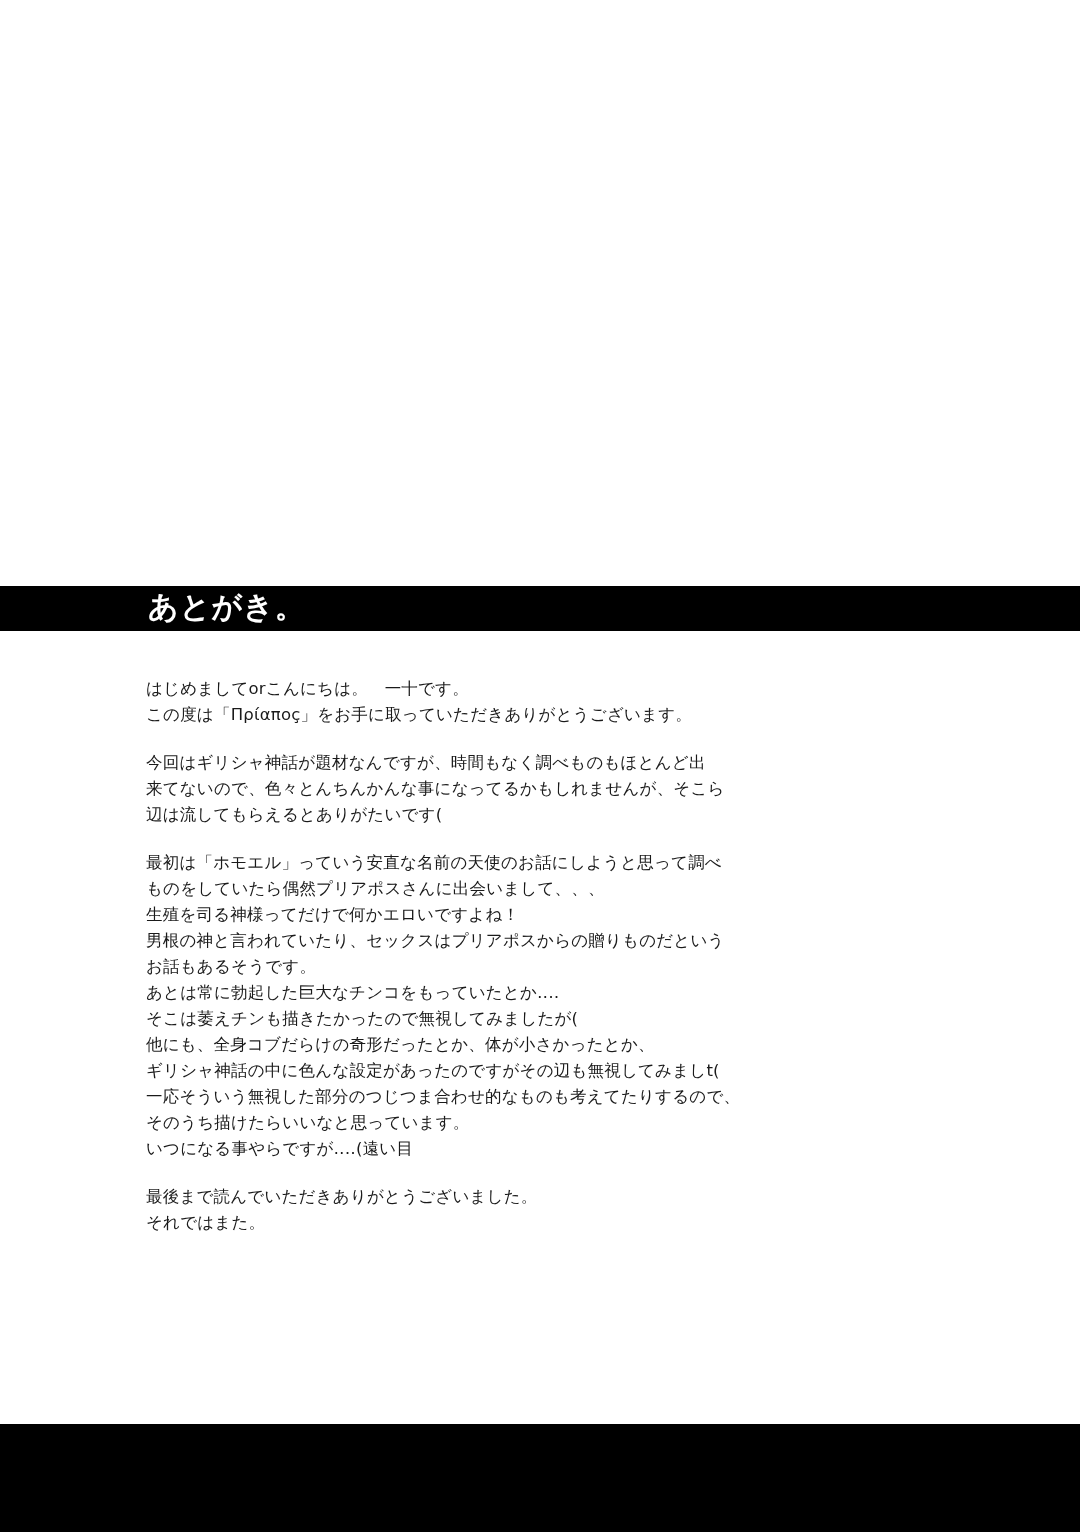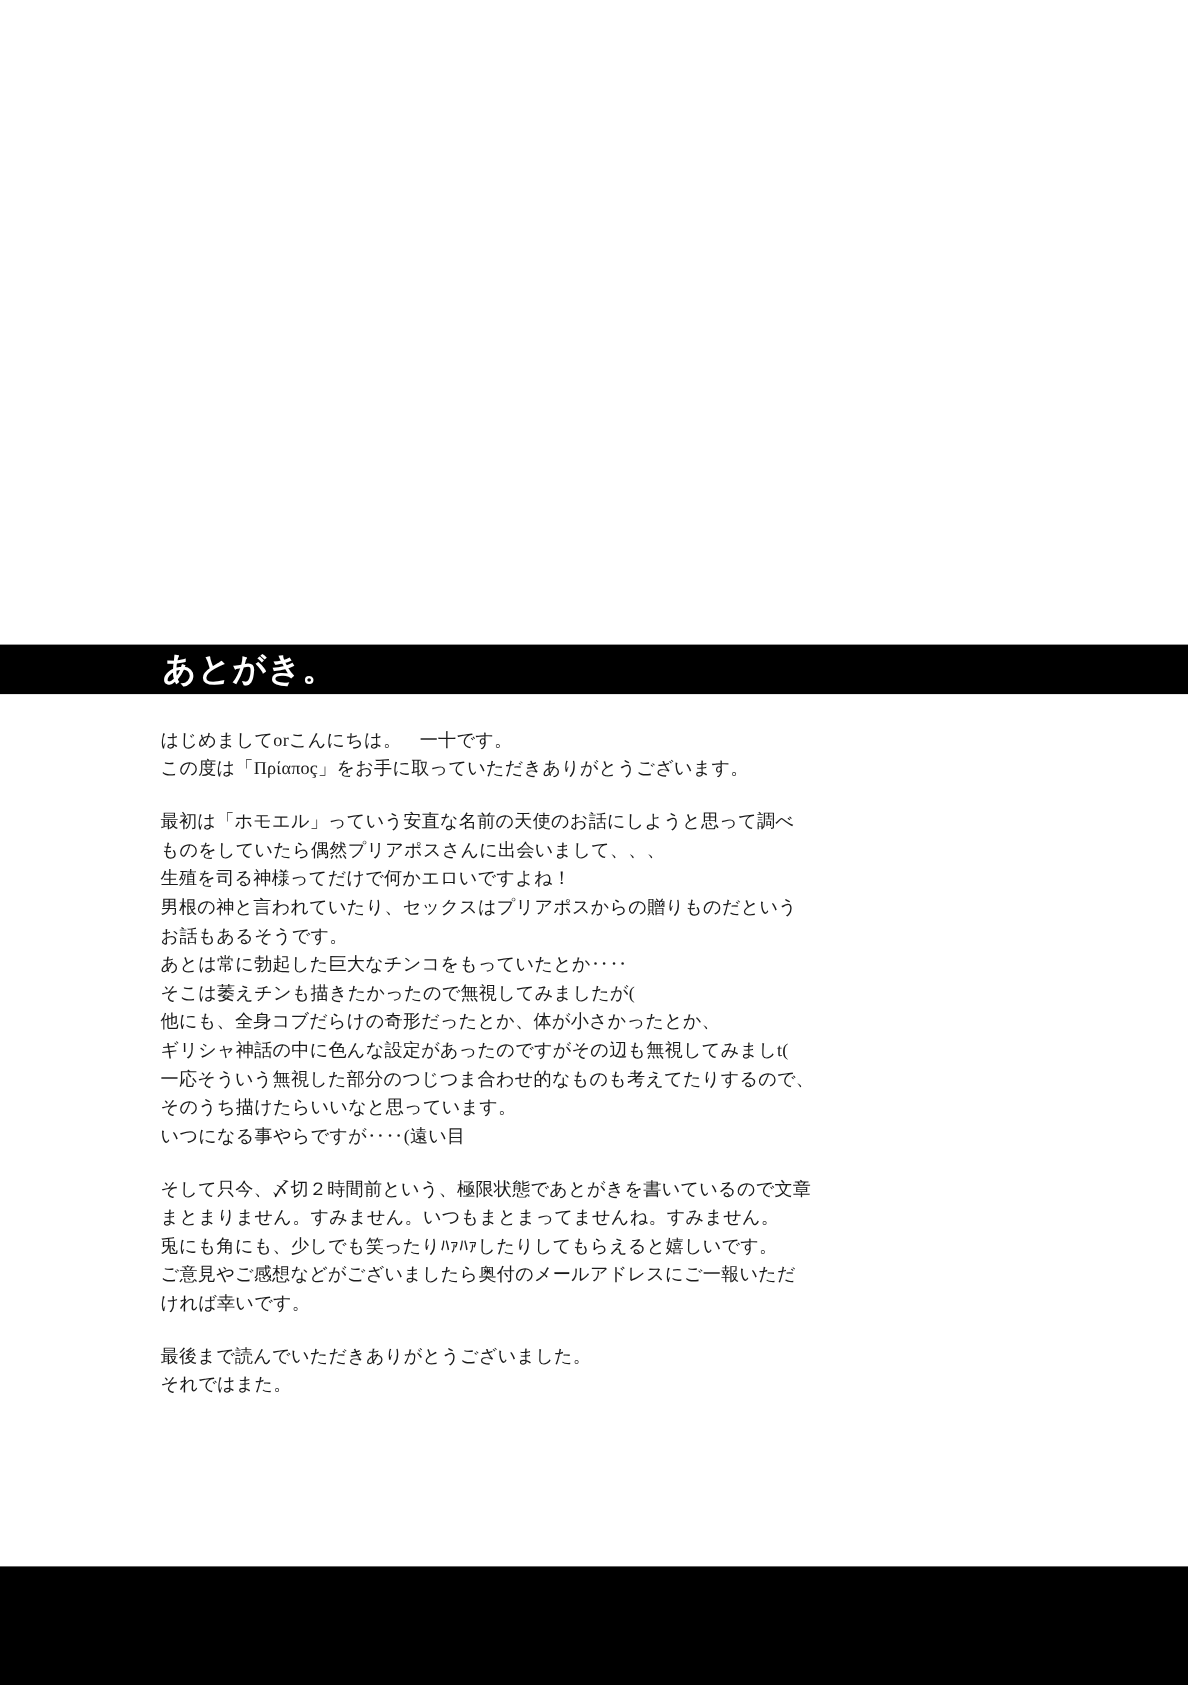--- a/index.html
+++ b/index.html
@@ -33,21 +33,21 @@
     top: 586px;
     width: 1080px;
     height: 45px;
     background: #000000;
   }
   .banner-title {
     position: absolute;
     left: 148px;
     top: 592px;
     color: #ffffff;
-    font-family: Liberation Sans, sans-serif;
+    font-family: Liberation Mono, monospace;
     font-size: 30px;
     font-weight: bold;
     letter-spacing: 1px;
     line-height: 34px;
     white-space: nowrap;
   }
   
   .bottom-bar {
     position: absolute;
     left: 0;
@@ -62,57 +62,54 @@
     left: 146px;
     top: 660px;
     width: 740px;
     color: #1a1a1a;
     font-family: "DejaVu Sans", sans-serif;
     font-size: 16.5px;
     line-height: 26px;
     letter-spacing: 0.2px;
   }
   .para {
-    margin: 0 0 22px 0;
+    margin: 16px 0 22px 0;
     white-space: pre-wrap;
-    font-family: Liberation Serif, serif;
   }
   .para:last-child {
     margin-bottom: 0;
   }
 </style>
 </head>
 <body>
 
 <div class="page">
 
   <div class="top-blank"></div>
 
   <div class="banner"></div>
   <div class="banner-title">あとがき。</div>
 
   <div class="afterword">
     <p class="para">はじめましてorこんにちは。　一十です。
 この度は「Πρίαποç」をお手に取っていただきありがとうございます。</p>
+    <p class="para">今回はギリシャ神話が題材なんですが、時間もなく調べものもほとんど出
+来てないので、色々とんちんかんな事になってるかもしれませんが、そこら
+辺は流してもらえるとありがたいです(</p>
     <p class="para">最初は「ホモエル」っていう安直な名前の天使のお話にしようと思って調べ
 ものをしていたら偶然プリアポスさんに出会いまして、、、
 生殖を司る神様ってだけで何かエロいですよね！
 男根の神と言われていたり、セックスはプリアポスからの贈りものだという
 お話もあるそうです。
 あとは常に勃起した巨大なチンコをもっていたとか‥‥
 そこは萎えチンも描きたかったので無視してみましたが(
 他にも、全身コブだらけの奇形だったとか、体が小さかったとか、
 ギリシャ神話の中に色んな設定があったのですがその辺も無視してみましt(
 一応そういう無視した部分のつじつま合わせ的なものも考えてたりするので、
 そのうち描けたらいいなと思っています。
 いつになる事やらですが‥‥(遠い目</p>
-    <p class="para">そして只今、〆切２時間前という、極限状態であとがきを書いているので文章
-まとまりません。すみません。いつもまとまってませんね。すみません。
-兎にも角にも、少しでも笑ったりﾊｧﾊｧしたりしてもらえると嬉しいです。
-ご意見やご感想などがございましたら奥付のメールアドレスにご一報いただ
-ければ幸いです。</p>
     <p class="para">最後まで読んでいただきありがとうございました。
 それではまた。</p>
   </div>
 
   <div class="bottom-bar"></div>
 
 </div>
 
 </body></html>

